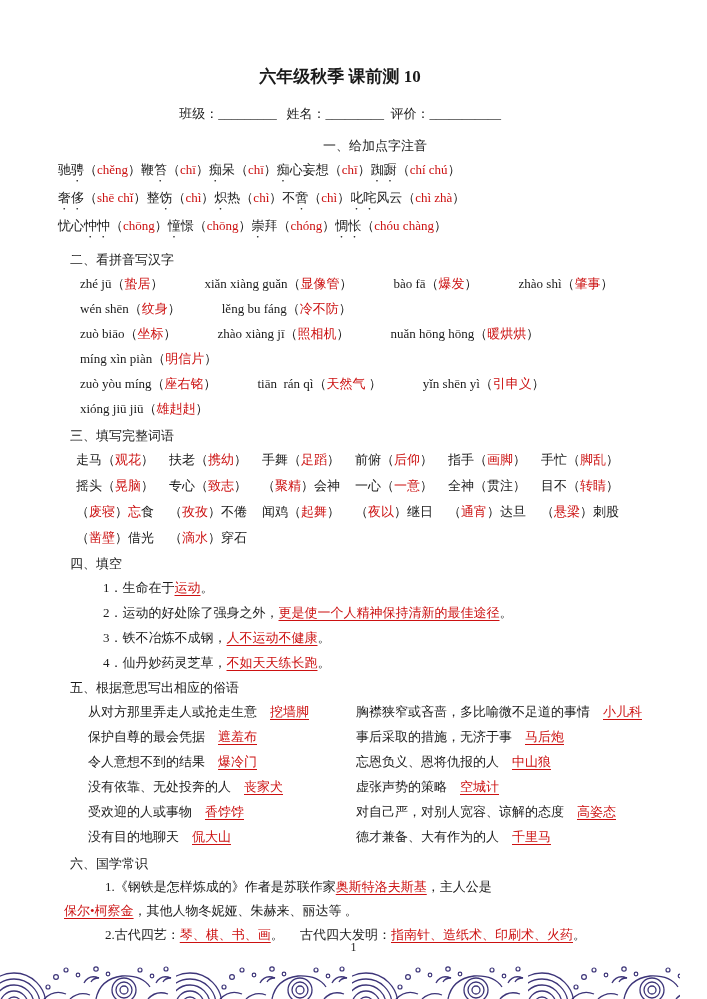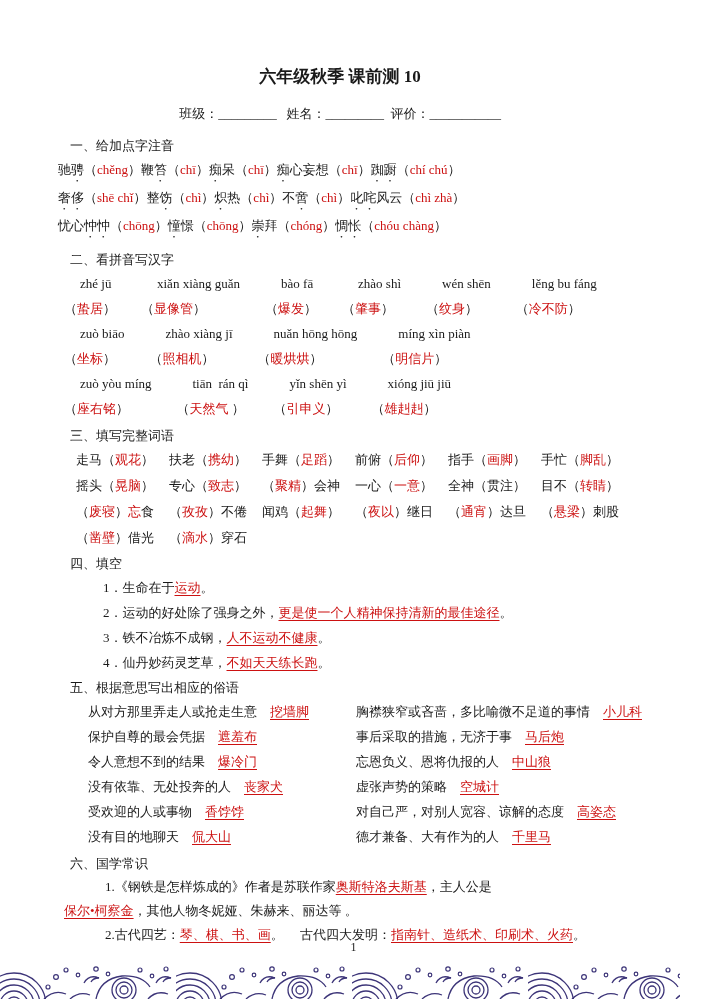--- a/index.html
+++ b/index.html
@@ -23,41 +23,41 @@
     font-size:17px;
     font-weight:bold;
     line-height:22px;
   }
   .hdr{
     margin-top:15px;
     text-align:center;
     line-height:22px;
   }
   .sec-h{line-height:22px;padding-left:70px;}
-  .sec1 .sec-h{margin-top:10px;}
+  .sec1 .sec-h{margin-top:10px;text-align:center;}
   .sec2 .sec-h{margin-top:8px;}
   .sec3 .sec-h{margin-top:4px;}
   .sec4 .sec-h{margin-top:2px;}
   .sec5 .sec-h{margin-top:2px;}
   .sec6 .sec-h{margin-top:4px;}
 
   .row{display:flex;flex-wrap:wrap;align-items:baseline;}
   .seg{white-space:pre;}
   .red{color:var(--red);}
   .ul{text-decoration:underline;text-underline-offset:3px;text-decoration-thickness:1px;}
   .dot{
     -webkit-text-emphasis:filled dot var(--ink);
     -webkit-text-emphasis-position:under;
     text-emphasis:filled dot var(--ink);
     text-emphasis-position:under left;
   }
 
   .s1 .row{padding-left:58px;line-height:25px;}
   .s2 .row{padding-left:64px;column-gap:25px;}
-  .s2 .col{display:inline-flex;flex-direction:column;justify-content:flex-end;}
+  .s2 .col{display:inline-flex;flex-direction:row;justify-content:flex-end;}
   .s2 .top{line-height:25px;padding-left:16px;}
   .s2 .bot{line-height:25px;}
   .s3 .row{padding-left:76px;column-gap:15px;line-height:26px;}
   .s4 .row{padding-left:103px;line-height:25px;}
   .s5 .row{padding-left:88px;line-height:25px;}
   .s5 .item:first-child{flex:0 0 268px;width:268px;}
   .s6 .row{display:block;padding-left:64px;width:582px;text-indent:41px;line-height:24px;}
   .s6 .item{display:inline;}
 
   .pageno{

